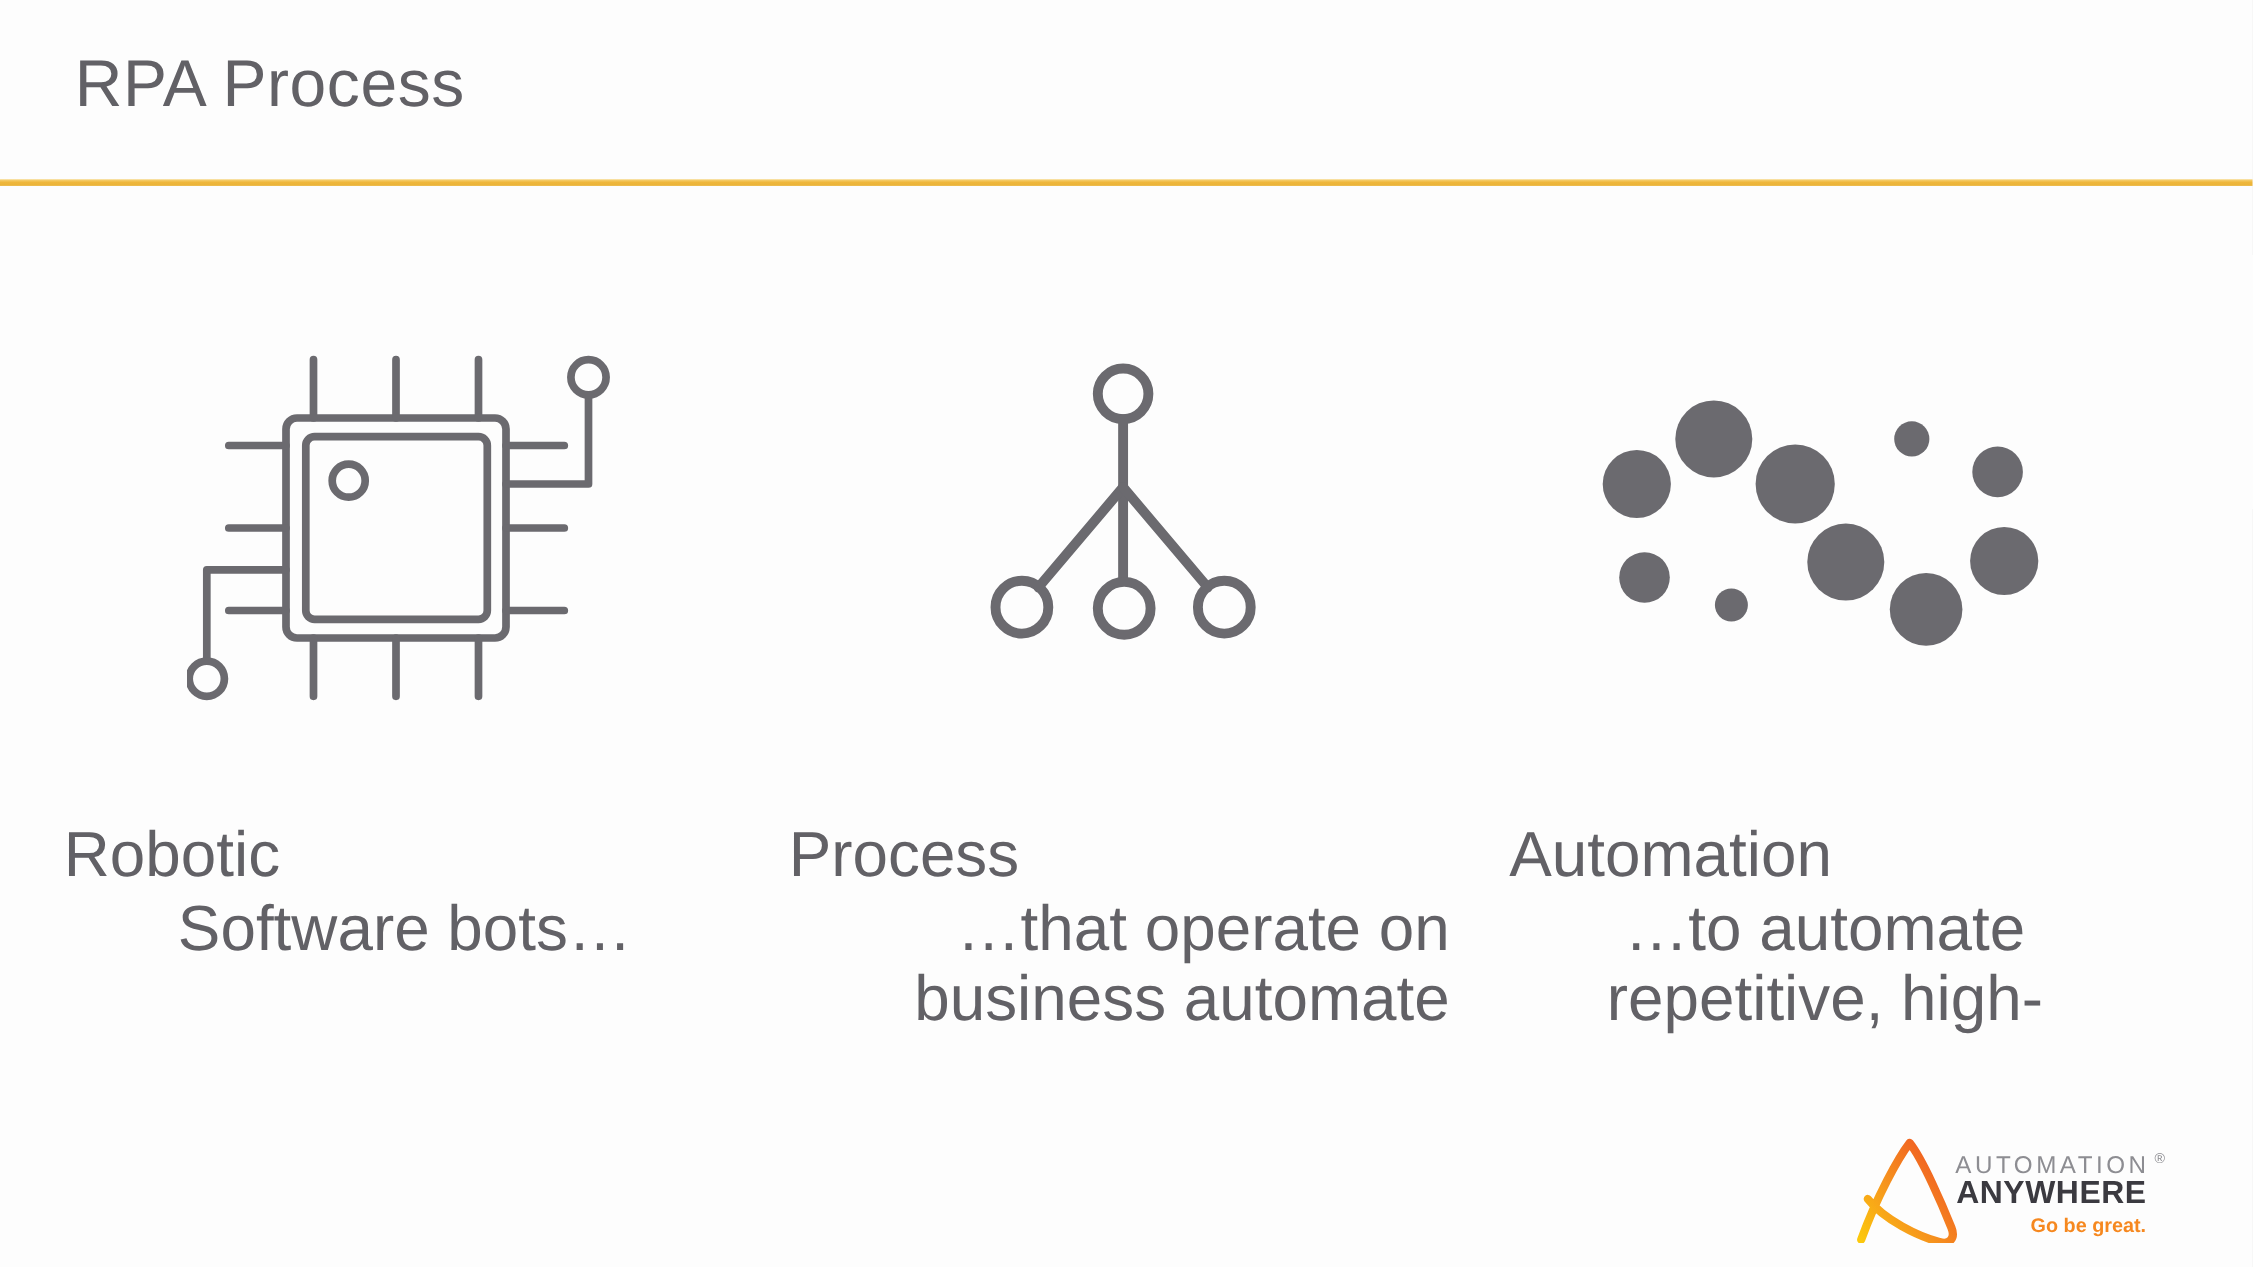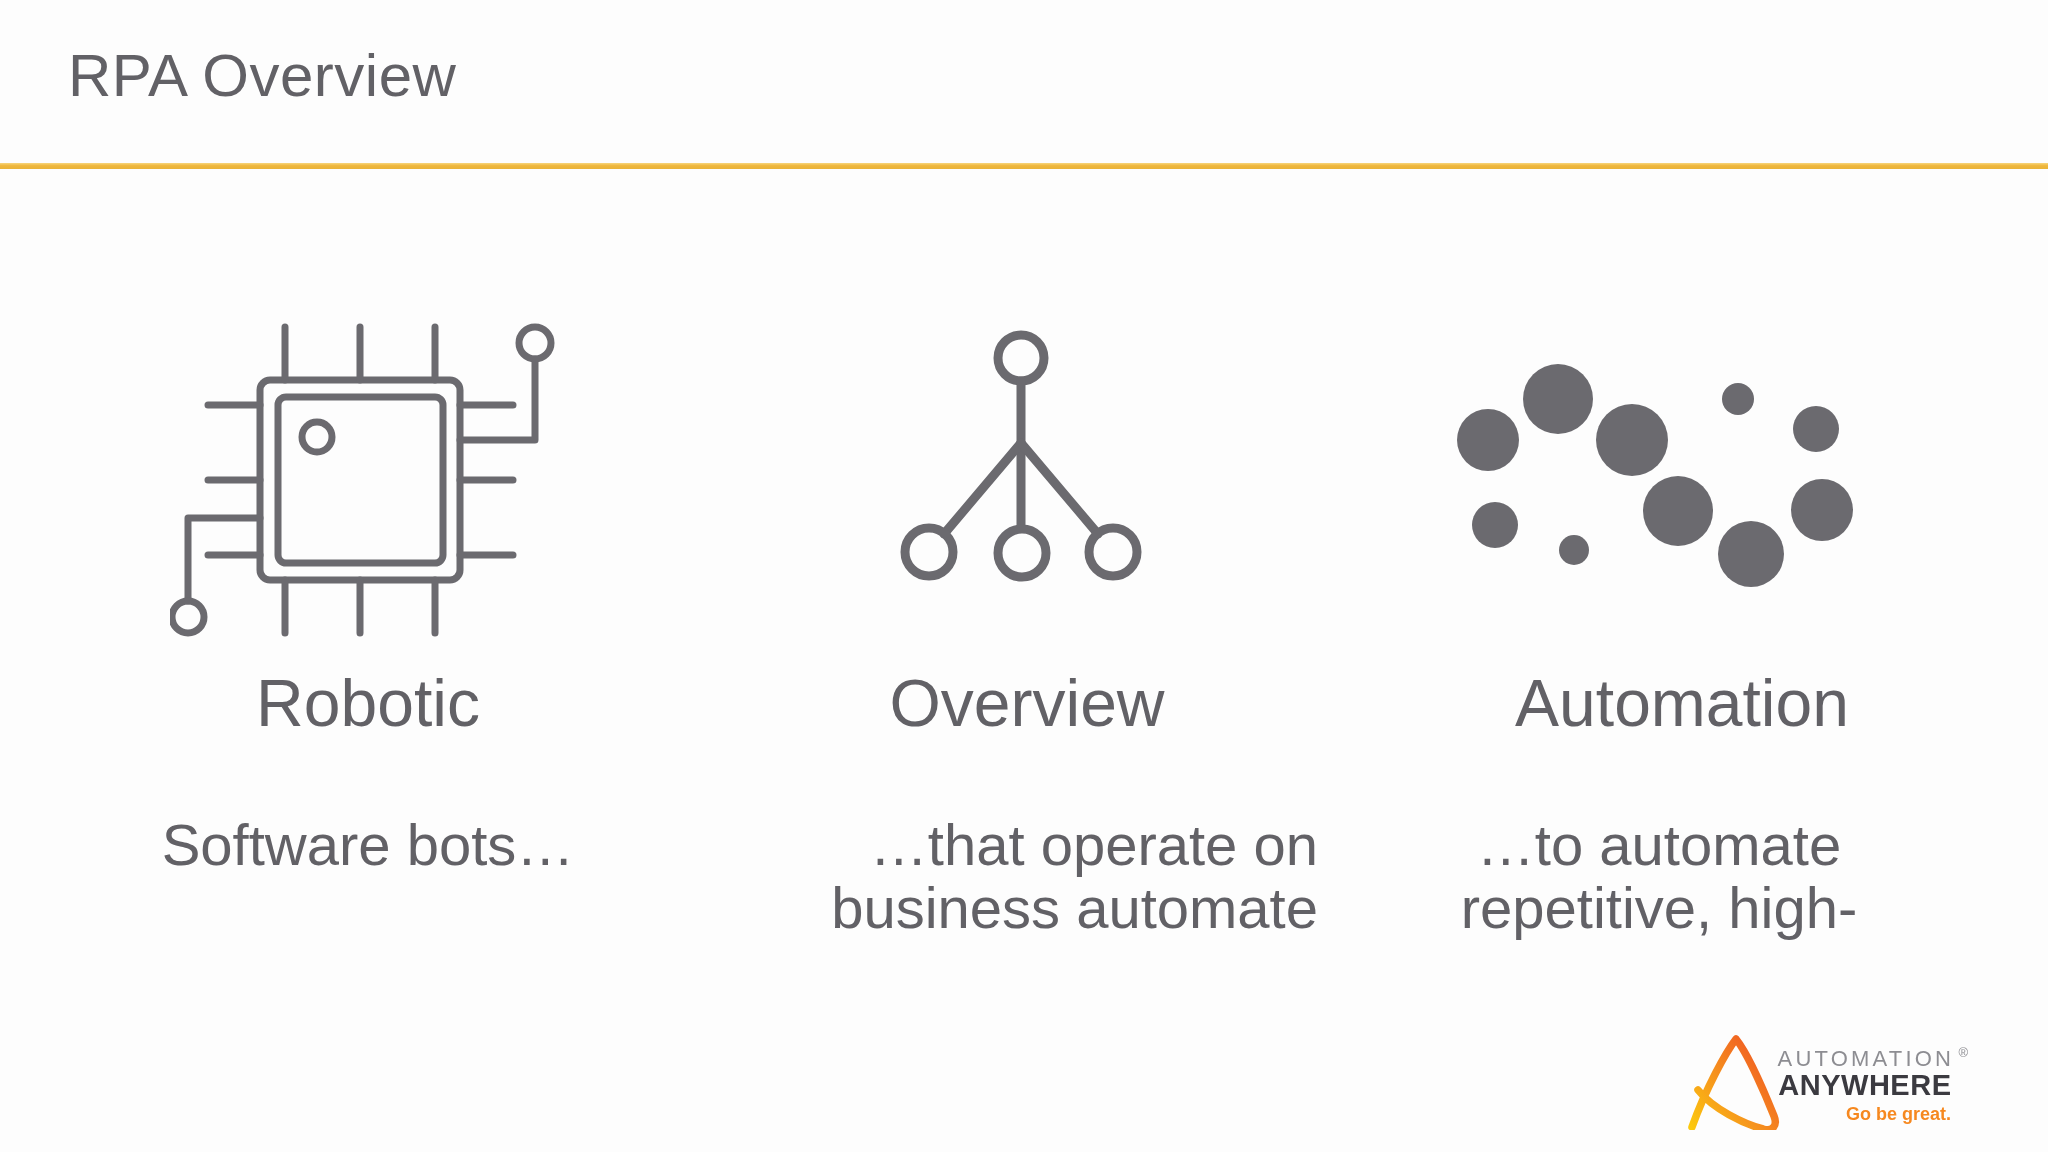--- a/index.html
+++ b/index.html
@@ -20,22 +20,22 @@
   }
   .accent-line{
     position:absolute;left:0;top:163px;width:2048px;height:6px;
     background:linear-gradient(to bottom,#f7d57c,var(--accent,#EFB73C) 45%,#eab338);
   }
   .icon{position:absolute;color:var(--icon,#6B6A6F);}
   .icon-chip{left:170px;top:320px;}
   .icon-tree{left:891px;top:322px;}
   .icon-dots{left:1446px;top:352px;}
   .col-heading{
-    position:absolute;top:674px;width:620px;
-    font-size:66px;line-height:58px;text-align:center;
+    position:absolute;top:748px;width:620px;
+    font-size:58px;line-height:58px;
     color:var(--text,#626166);white-space:nowrap;
   }
   .col-heading.c1{left:58px;}
   .col-heading.c2{left:698px;transform:translateX(19px);}
   .col-heading.c3{left:1349px;transform:translateX(23px);}
   .col-caption{
     position:absolute;top:813px;width:620px;
     font-size:58px;line-height:63px;text-align:center;
     color:var(--text,#626166);
   }
@@ -68,21 +68,21 @@
     font-size:18px;line-height:18px;font-weight:700;
     margin-top:5px;
     color:var(--logo-tagline,#F6881F);white-space:nowrap;
   }
 </style>
 </head>
 <body>
 
 <div class="slide">
 
-  <div class="page-title">RPA Overview</div>
+  <div class="page-title">RPA Process</div>
   <div class="accent-line"></div>
 
   <svg class="icon icon-chip" width="400" height="330" viewBox="0 0 400 330" fill="none" stroke="currentColor" stroke-width="7" stroke-linecap="round" stroke-linejoin="round">
     <rect x="90" y="60" width="200" height="200" rx="10"></rect>
     <rect x="108" y="77" width="165" height="166" rx="8"></rect>
     <circle cx="147" cy="117" r="15"></circle>
 
     <path d="M115 7 V60 M190 7 V60 M265 7 V60"></path>
 
     <path d="M115 260 V313 M190 260 V313 M265 260 V313"></path>
@@ -115,21 +115,21 @@
     <circle cx="292" cy="47" r="16"></circle>
     <circle cx="370" cy="77" r="23"></circle>
     <circle cx="232" cy="159" r="35"></circle>
     <circle cx="376" cy="158" r="31"></circle>
     <circle cx="305" cy="202" r="33"></circle>
     <circle cx="49" cy="173" r="23"></circle>
     <circle cx="128" cy="198" r="15"></circle>
   </svg>
 
   <div class="col-heading c1">Robotic</div>
-  <div class="col-heading c2">Overview</div>
+  <div class="col-heading c2">Process</div>
   <div class="col-heading c3">Automation</div>
 
   <div class="col-caption c1">
     <div class="caption-line">Software bots…</div>
   </div>
   <div class="col-caption c2">
     <div class="caption-line">…that operate on</div>
     <div class="caption-line">business automate</div>
   </div>
   <div class="col-caption c3">

